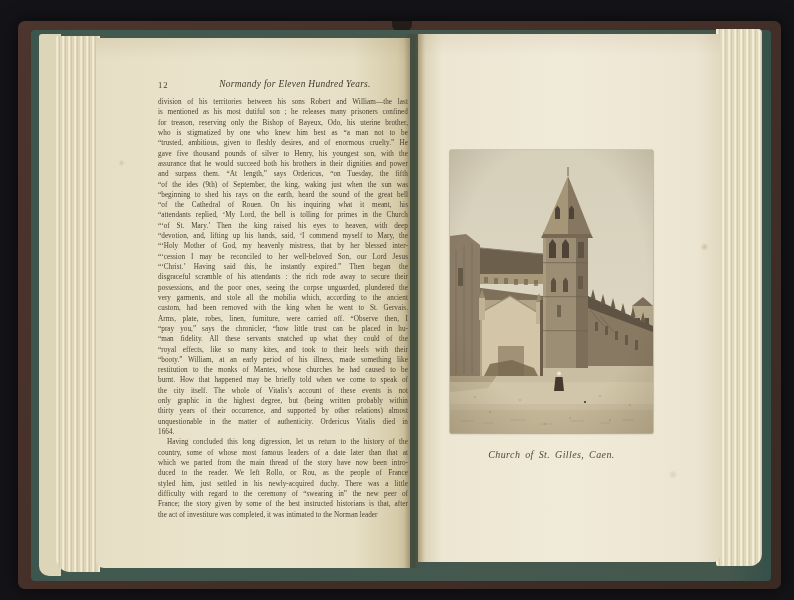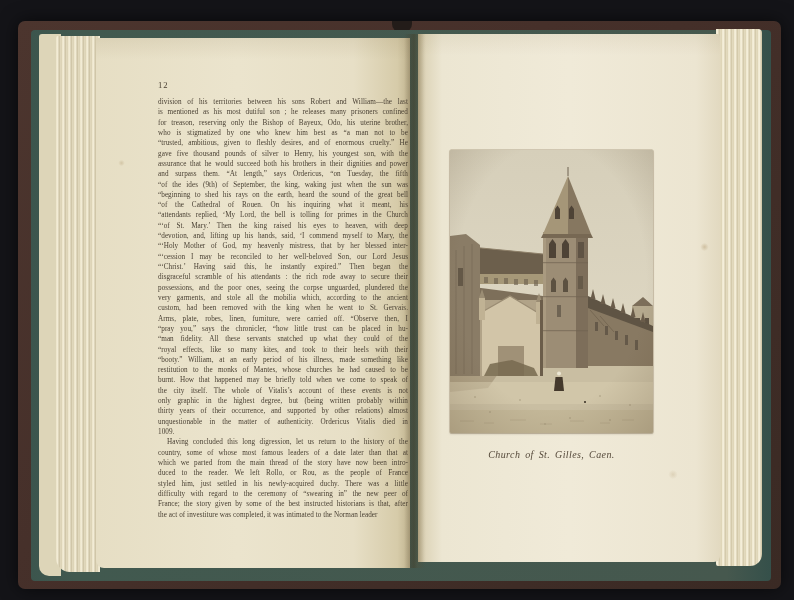--- a/index.html
+++ b/index.html
@@ -103,20 +103,21 @@
 <div class="cover"></div>
 <div class="cover-notch"></div>
 <div class="lining"></div>
 <div class="flyleaf"></div>
 <div class="edge-stack-left"></div>
 <div class="edge-stack-right"></div>
 
 <div class="page-left">
   <div class="header-row">
     <span class="page-number">12</span>
+    <span class="running-title">Normandy for Eleven Hundred Years.</span>
   </div>
   <div class="textblock">
     <div class="para para1">
         <div class="tline">division of his territories between his sons Robert and William—the last</div>
         <div class="tline">is mentioned as his most dutiful son ; he releases many prisoners confined</div>
         <div class="tline">for treason, reserving only the Bishop of Bayeux, Odo, his uterine brother,</div>
         <div class="tline">who is stigmatized by one who knew him best as “a man not to be</div>
         <div class="tline">“trusted, ambitious, given to fleshly desires, and of enormous cruelty.” He</div>
         <div class="tline">gave five thousand pounds of silver to Henry, his youngest son, with the</div>
         <div class="tline">assurance that he would succeed both his brothers in their dignities and power</div>
@@ -138,21 +139,21 @@
         <div class="tline">“pray you,” says the chronicler, “how little trust can be placed in hu-</div>
         <div class="tline">“man fidelity.  All these servants snatched up what they could of the</div>
         <div class="tline">“royal effects, like so many kites, and took to their heels with their</div>
         <div class="tline">“booty.”  William, at an early period of his illness, made something like</div>
         <div class="tline">restitution to the monks of Mantes, whose churches he had caused to be</div>
         <div class="tline">burnt.  How that happened may be briefly told when we come to speak of</div>
         <div class="tline">the city itself.  The whole of Vitalis’s account of these events is not</div>
         <div class="tline">only graphic in the highest degree, but (being written probably within</div>
         <div class="tline">thirty years of their occurrence, and supported by other relations) almost</div>
         <div class="tline">unquestionable in the matter of authenticity.  Ordericus Vitalis died in</div>
-        <div class="tline">1009.</div>
+        <div class="tline">1664.</div>
       </div>
     <div class="para para2">
         <div class="tline">Having concluded this long digression, let us return to the history of the</div>
         <div class="tline">country, some of whose most famous leaders of a date later than that at</div>
         <div class="tline">which we parted from the main thread of the story have now been intro-</div>
         <div class="tline">duced to the reader.  We left Rollo, or Rou, as the people of France</div>
         <div class="tline">styled him, just settled in his newly-acquired duchy.  There was a little</div>
         <div class="tline">difficulty with regard to the ceremony of “swearing in” the new peer of</div>
         <div class="tline">France; the story given by some of the best instructed historians is that, after</div>
         <div class="tline">the act of investiture was completed, it was intimated to the Norman leader</div>

